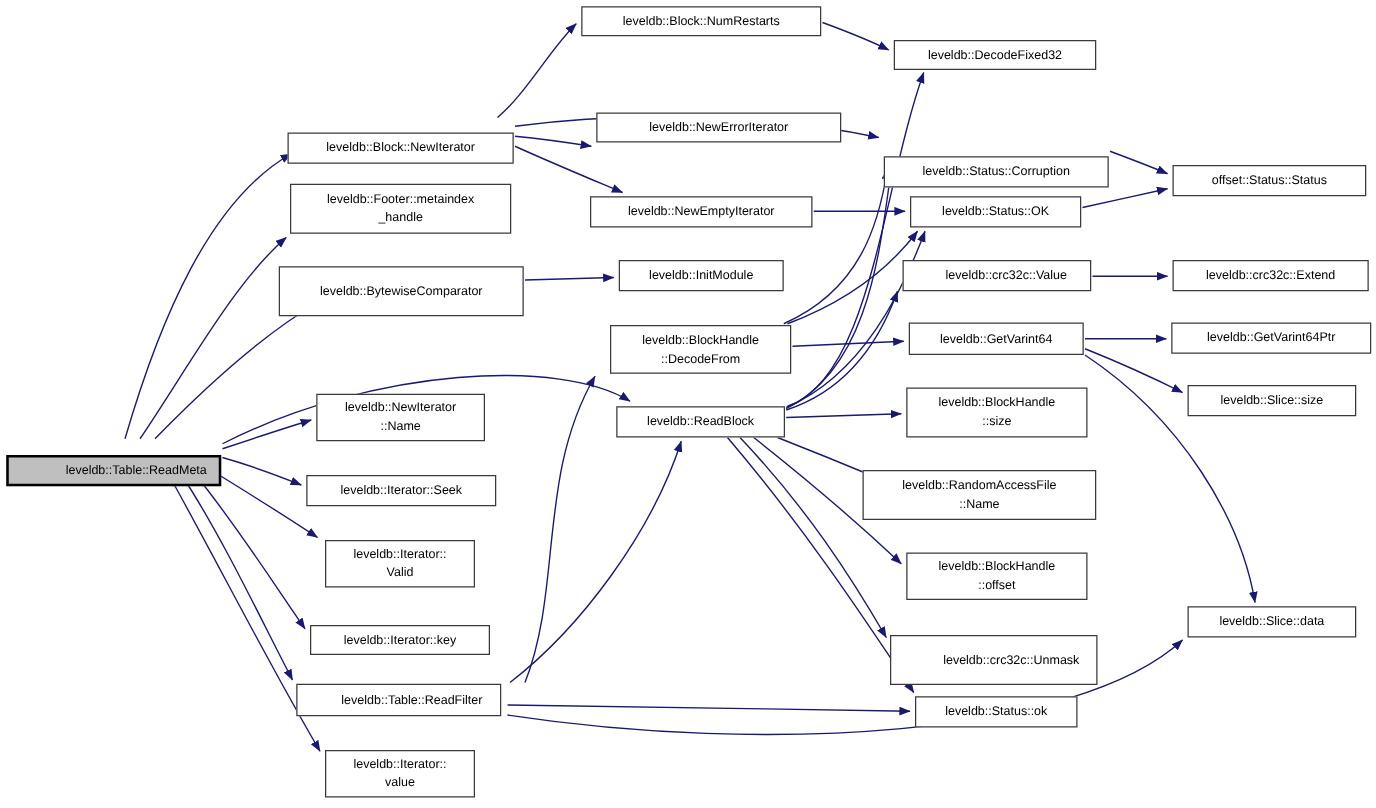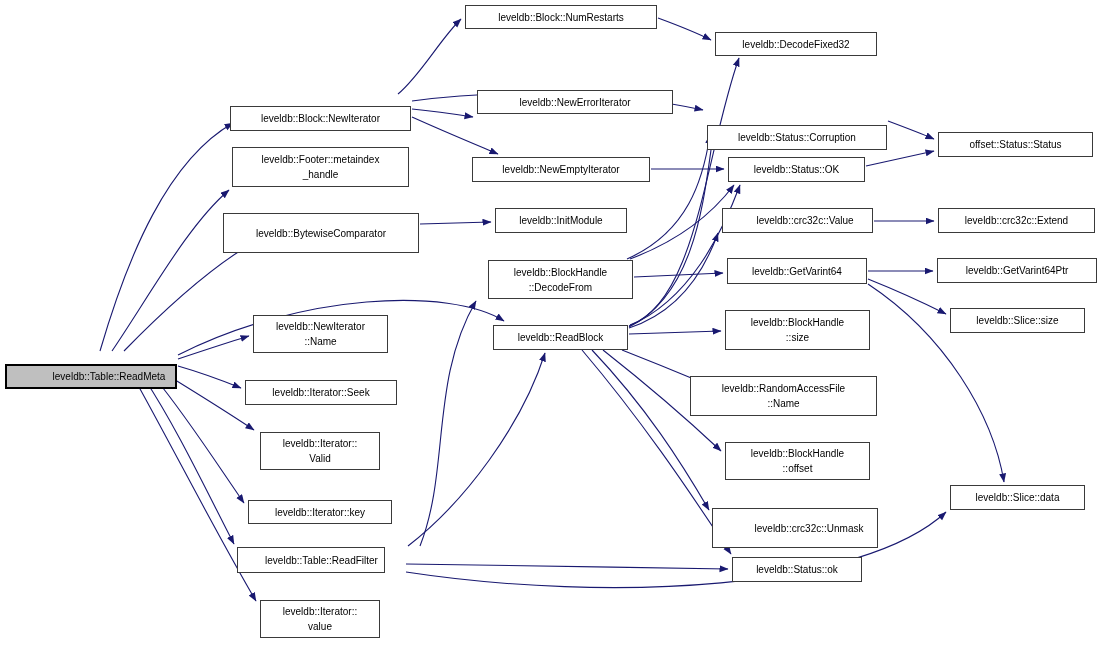--- a/index.html
+++ b/index.html
@@ -174,21 +174,21 @@
       <div class="node" style="left: 245px; top: 380px; width: 152px; height: 25px;">
         <span>leveldb::Iterator::Seek</span>
       </div>
       <div class="node" style="left: 260px; top: 432px; width: 120px; height: 38px;">
         <span>leveldb::Iterator::</span>
         <span>Valid</span>
       </div>
       <div class="node" style="left: 248px; top: 500px; width: 144px; height: 24px;">
         <span>leveldb::Iterator::key</span>
       </div>
-      <div class="node" style="left: 237px; top: 547px; width: 148px; height: 26px; padding-left: 21px;">
+      <div class="node" style="left: 237px; top: 547px; width: 164px; height: 26px; padding-left: 21px;">
         <span>leveldb::Table::ReadFilter</span>
       </div>
       <div class="node" style="left: 260px; top: 600px; width: 120px; height: 38px;">
         <span>leveldb::Iterator::</span>
         <span>value</span>
       </div>
     </div>
 </div>
 
 </body></html>

